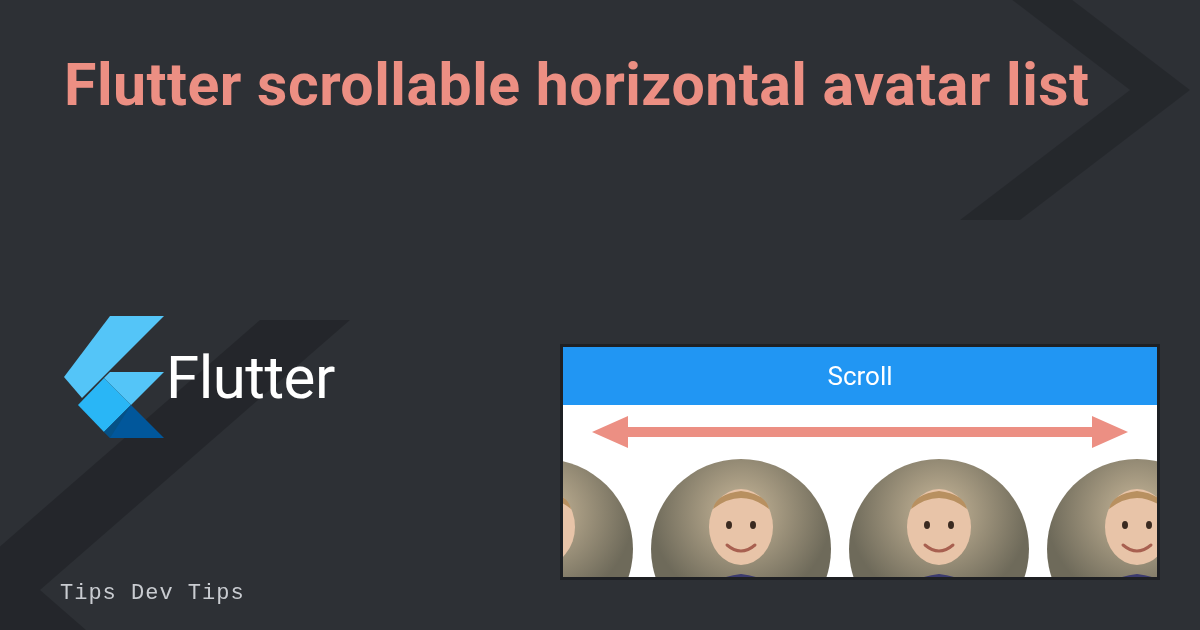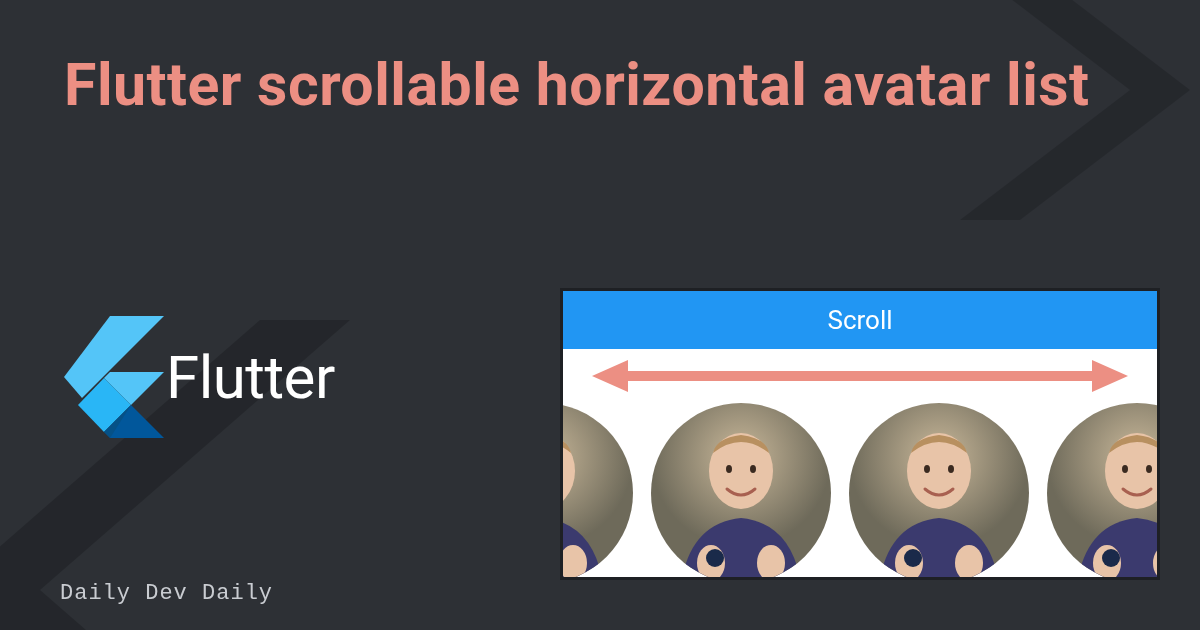--- a/index.html
+++ b/index.html
@@ -69,21 +69,21 @@
       font-size: 22px;
       color: #c9ccd1;
       letter-spacing: 1px;
     }
     
     .preview-card {
       position: absolute;
       right: 40px;
       bottom: 50px;
       width: 600px;
-      height: 292px;
+      height: 236px;
       background: #fff;
       border: 3px solid #1e2024;
       overflow: hidden;
     }
     .preview-header {
       height: 58px;
       background: #2196f3;
       display: flex;
       align-items: center;
       justify-content: center;
@@ -141,21 +141,21 @@
 
       <path d="M 46 56 L 100 56 L 67 89 L 40 62 Z" fill="#54c5f8"></path>
       <path d="M 14 89 L 40 62 L 67 89 L 40 116 Z" fill="#29b6f6"></path>
       <path d="M 40 116 L 67 89 L 100 122 L 46 122 Z" fill="#01579b"></path>
       <path d="M 40 116 L 58 98 L 67 89 L 46 122 Z" fill="#084d7a" opacity="0.6"></path>
     </svg>
   </div>
   <span class="flutter-text">Flutter</span>
 </div>
 
-<div class="footer-text">Daily Dev Daily</div>
+<div class="footer-text">Tips Dev Tips</div>
 
 <div class="preview-card">
   <div class="preview-header">
     <span class="preview-header-text">Scroll</span>
   </div>
   <div class="preview-arrow-row">
     <svg class="arrow-svg" viewBox="0 0 540 36">
       <line x1="28" y1="18" x2="512" y2="18" stroke="#ec8f83" stroke-width="10" stroke-linecap="round"></line>
       <polygon points="2,18 38,2 38,34" fill="#ec8f83"></polygon>
       <polygon points="538,18 502,2 502,34" fill="#ec8f83"></polygon>

